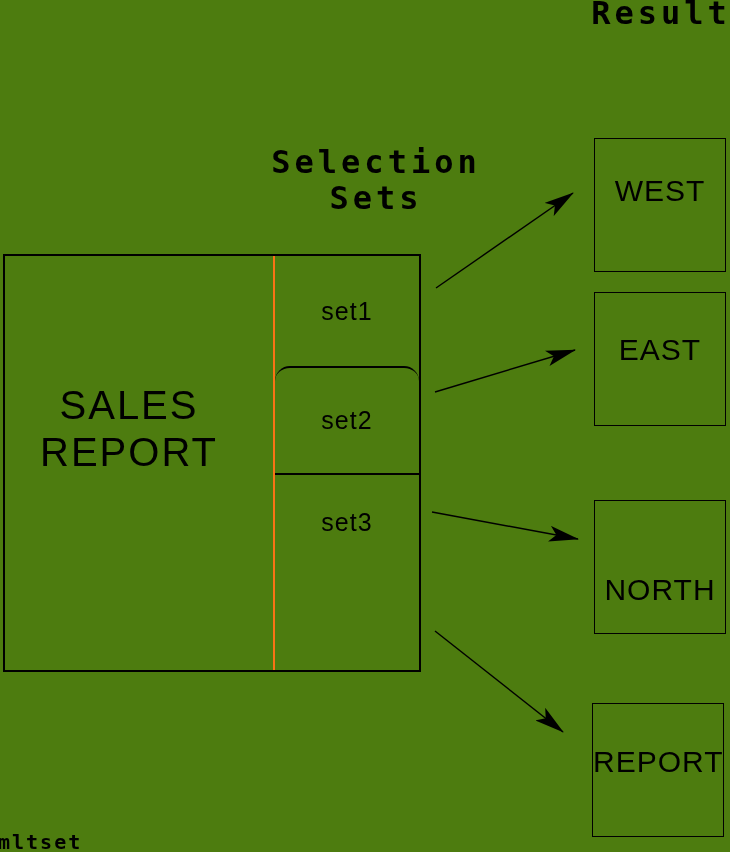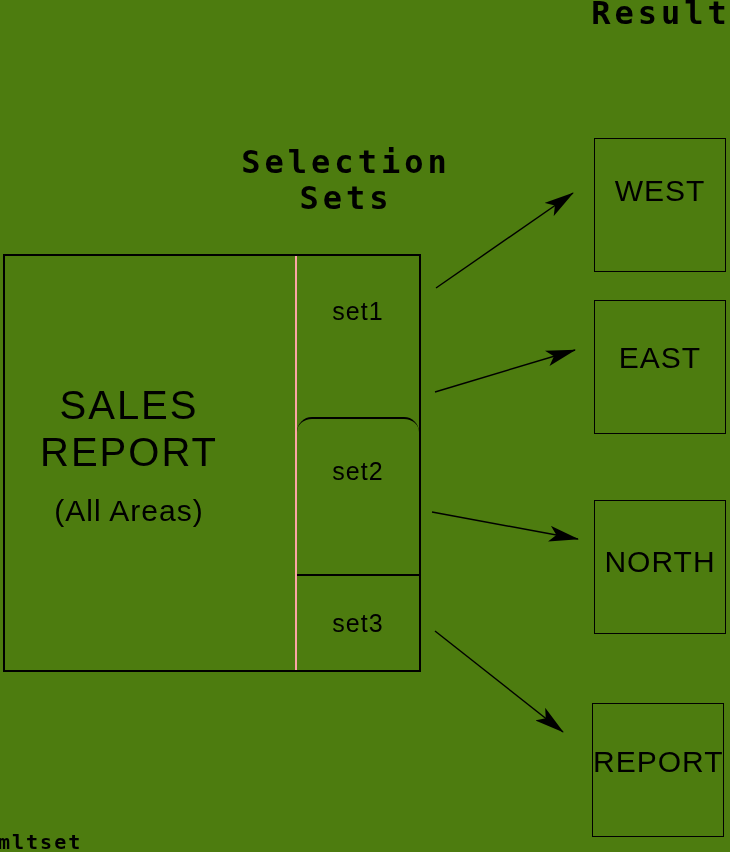--- a/index.html
+++ b/index.html
@@ -20,21 +20,21 @@
     font-family: "DejaVu Sans Mono", monospace;
     font-weight: bold;
     font-size: 32px;
     line-height: 36px;
     letter-spacing: 4px;
     text-align: center;
     color: #000000;
     white-space: nowrap;
   }
   .result-heading { left: 586px; width: 150px; top: -5px; }
-  .selection-heading { left: 224px; width: 244px; top: 144px; }
+  .selection-heading { left: 254px; width: 244px; top: 144px; }
 
   
   .source-box {
     position: absolute;
     left: 3px; top: 254px;
     width: 418px; height: 418px;
     border: 2px solid #000000;
     box-sizing: border-box;
   }
   .source-left {
@@ -59,26 +59,25 @@
     margin-top: 17px;
     font-size: 30px;
     font-weight: 300;
     letter-spacing: 1px;
     line-height: 36px;
     white-space: nowrap;
   }
   .source-right {
     position: absolute;
     right: 0; top: 0; bottom: 0;
-    width: 124px;
-    border-left: 2px solid #fca5a5;
+    width: 146px;
+    border-left: 2px solid #f97316;
     box-sizing: border-box;
     display: flex;
     flex-direction: column;
-    justify-content: space-between;
   }
   .set-cell {
     box-sizing: border-box;
     display: flex;
     align-items: center;
     justify-content: center;
   }
   .set-cell + .set-cell { border-top: 2px solid #000000; }
   .set-cell-1 { height: 110px; }
   .set-cell-2 { height: 107px; border-radius: 15px; }
@@ -92,36 +91,36 @@
   }
 
   
   .result-box {
     position: absolute;
     width: 132px; height: 134px;
     border: 1.5px solid #000000;
     box-sizing: border-box;
   }
   .rb-west  { left: 594px; top: 100px; margin-top: 38px; }
-  .rb-east  { left: 594px; top: 300px; }
+  .rb-east  { left: 594px; top: 292px; }
   .rb-north { left: 594px; top: 500px; }
   .rb-south { left: 592px; top: 703px; }
   .box-label {
     position: absolute;
     left: 0; width: 100%;
     text-align: center;
     font-size: 30px;
     font-weight: 300;
     letter-spacing: 1px;
     line-height: 36px;
     white-space: nowrap;
   }
   .rb-west  .box-label { top: 34px; }
   .rb-east  .box-label { top: 39px; }
-  .rb-north .box-label { top: 43px; }
+  .rb-north .box-label { top: 71px; }
   .rb-south .box-label { top: 40px; }
 
   
   .arrow-layer {
     position: absolute;
     left: 0; top: 0;
     width: 730px; height: 852px;
     pointer-events: none;
   }
   .arrow-layer line {
@@ -151,21 +150,20 @@
   <div class="mono-heading selection-heading">
     <div>Selection</div>
     <div>Sets</div>
   </div>
 
   <div class="source-box">
     <div class="source-left">
       <div class="sr-text">
         <div class="sr-title">SALES</div>
         <div class="sr-title">REPORT</div>
-        <div class="sr-sub">(All Areas)</div>
       </div>
     </div>
     <div class="source-right">
       <div class="set-cell set-cell-1">
         <span class="set-label">set1</span>
       </div>
       <div class="set-cell set-cell-2">
         <span class="set-label">set2</span>
       </div>
       <div class="set-cell set-cell-3">

